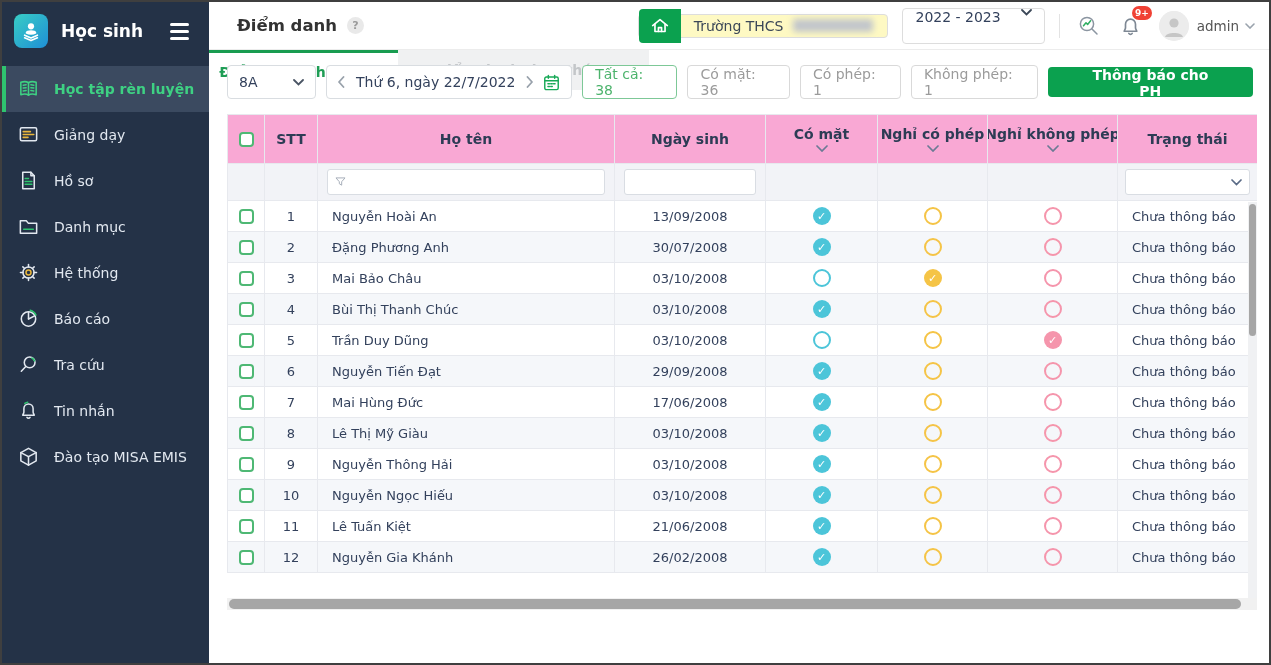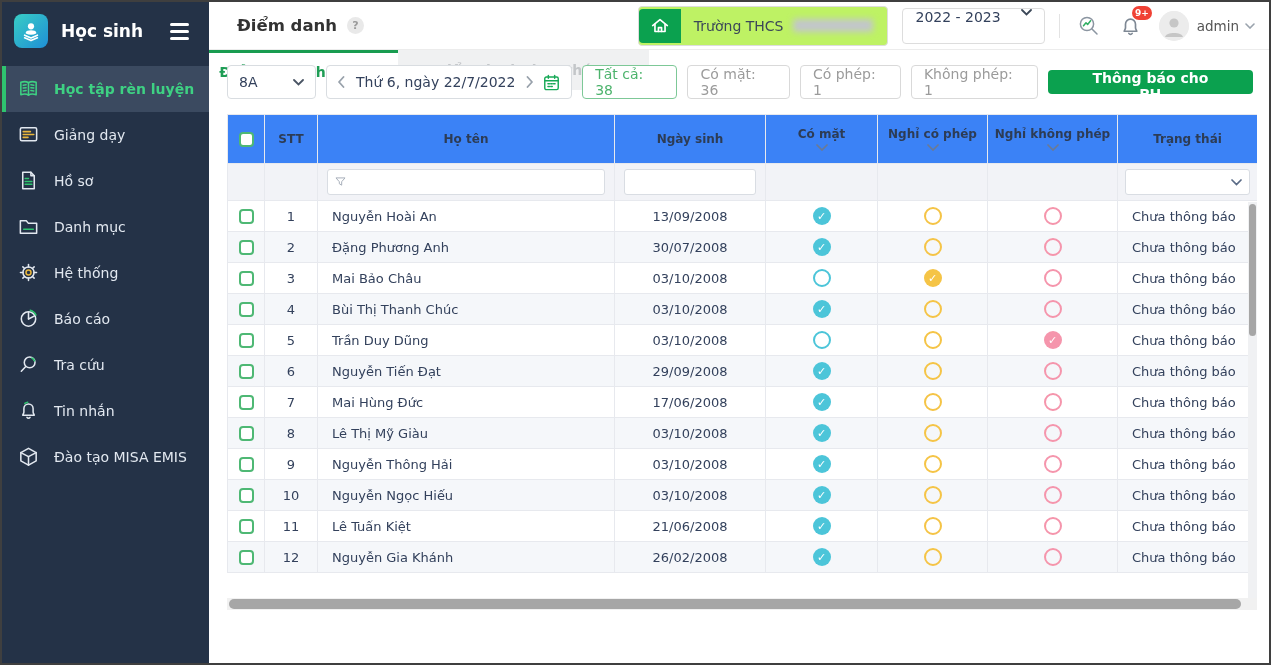--- a/index.html
+++ b/index.html
@@ -21,21 +21,21 @@
   .mic svg * { fill:none; stroke:currentColor; stroke-width:1.6; stroke-linecap:round; stroke-linejoin:round; }
   .mic svg .ag { stroke:#2fc46f; }
   .mic svg .ay { stroke:#e9b63c; }
   .mic svg .fg { fill:#2fc46f; stroke:none; }
 
   
   .main { position:absolute; left:207px; top:0; right:0; bottom:0; background:#fff; }
   .topbar { height:48px; display:flex; align-items:center; padding:0 14px 0 28px; border-bottom:1px solid #ececec; background:#fff; }
   .page-title { font-size:16.5px; font-weight:bold; color:#333; }
   .help-badge { width:17px; height:17px; margin-left:10px; border-radius:50%; background:#e9e9e9; color:#9b9b9b; font-size:11px; font-weight:bold; display:flex; align-items:center; justify-content:center; cursor:pointer; }
-  .school-box { margin-left:auto; height:40px; border:1px solid #ddd; border-radius:4px; display:flex; align-items:center; cursor:pointer; background:#bef264; }
+  .school-box { margin-left:auto; height:24px; border:1px solid #ddd; border-radius:4px; display:flex; align-items:center; cursor:pointer; background:#fef9c3; }
   .house-btn { width:42px; height:34px; background:var(--green,#0ba14f); border:none; border-radius:4px 0 0 4px; display:flex; align-items:center; justify-content:center; cursor:pointer; }
   .school-label { padding:0 10px 0 13px; font-size:14px; color:#3c4858; }
   .redacted { width:80px; height:13px; background:#c2c6cb; border-radius:2px; filter:blur(3px); margin-right:14px; }
   .year-box { margin-left:14px; height:36px; border:1px solid #ddd; border-radius:4px; display:flex; align-items:flex-start; gap:20px; padding:0 12px; font-size:14px; color:#33415c; cursor:pointer; background:#fff; }
   .tb-divider { width:1px; height:24px; background:#e3e3e3; margin-left:14px; }
   .tb-icon { margin-left:16px; cursor:pointer; position:relative; display:flex; align-items:center; }
   .badge { position:absolute; top:-7px; right:-9px; min-width:19px; height:14px; border-radius:8px; background:var(--red,#f04134); color:#fff; font-size:9px; font-weight:bold; display:flex; align-items:center; justify-content:center; padding:0 3px; }
   .avatar { margin-left:16px; width:30px; height:30px; border-radius:50%; overflow:hidden; background:#ececec; cursor:pointer; flex:0 0 auto; }
   .admin { margin-left:8px; font-size:13.5px; color:#555; cursor:pointer; display:flex; align-items:center; gap:6px; }
 
@@ -46,27 +46,27 @@
   .tab.inactive { width:251px; background:#f0f1f2; color:#c3c6c9; }
 
   
   .filterbar { position:absolute; top:62px; left:18px; right:16px; height:36px; display:flex; align-items:center; gap:10px; }
   .sel { height:34px; border:1px solid #d9dde1; border-radius:4px; background:#fff; display:flex; align-items:center; font-size:14px; color:#33415c; cursor:pointer; }
   .class-sel { width:90px; justify-content:space-between; padding:0 11px; }
   .datenav { width:248px; padding:0 10px; gap:8px; }
   .datenav .dlabel { flex:1; text-align:center; }
   .chip { height:34px; border:1px solid #d9d9d9; border-radius:4px; background:#fff; display:flex; align-items:center; padding:14px 12px; font-size:14px; color:#9b9b9b; cursor:pointer; }
   .chip.active { border-color:#7dc897; color:#4cb36c; }
-  .notify-btn { margin-left:auto; height:24px; background:var(--green,#0ba14f); color:#fff; border:none; border-radius:4px; font-size:14px; font-weight:bold; padding:0 32px; cursor:pointer; font-family:inherit; }
+  .notify-btn { margin-left:auto; height:30px; background:var(--green,#0ba14f); color:#fff; border:none; border-radius:4px; font-size:14px; font-weight:bold; padding:0 32px; cursor:pointer; font-family:inherit; }
 
   
   .tablewrap { position:absolute; top:112px; left:18px; width:1030px; height:496px; overflow:hidden; }
   table.grid { border-collapse:collapse; width:1030px; table-layout:fixed; }
   .grid th, .grid td { border:1px solid #e7e9ee; overflow:hidden; white-space:nowrap; }
-  .grid thead .hrow th { height:49px; background:#3b82f6; color:#2d3c55; font-size:12px; }
+  .grid thead .hrow th { height:49px; background:#f9a8d4; color:#2d3c55; font-size:14px; }
   .grid thead .frow td { height:37px; background:#f2f3f7; }
   .grid tbody td { height:31px; font-size:13px; color:#33415c; background:#fff; }
   .grid tbody tr:nth-child(even) td { background:#f5f7fa; }
   .tc, .tstt, .tdob, .tdot { text-align:center; }
   .tname { text-align:left; padding-left:14px; }
   .tstate { text-align:left; padding-left:14px; color:var(--orange,#ef7f3c); }
   .hstack { display:flex; flex-direction:column; align-items:center; gap:3px; }
   .cb { display:inline-block; width:15px; height:15px; border:2px solid #4eb874; border-radius:4px; background:#fff; vertical-align:middle; cursor:pointer; }
   .dot { display:inline-flex; width:18px; height:18px; border-radius:50%; align-items:center; justify-content:center; color:#fff; font-size:11px; line-height:1; vertical-align:middle; cursor:pointer; }
   .dot.cyan   { border:2px solid var(--cyan,#4cc5d9); }

